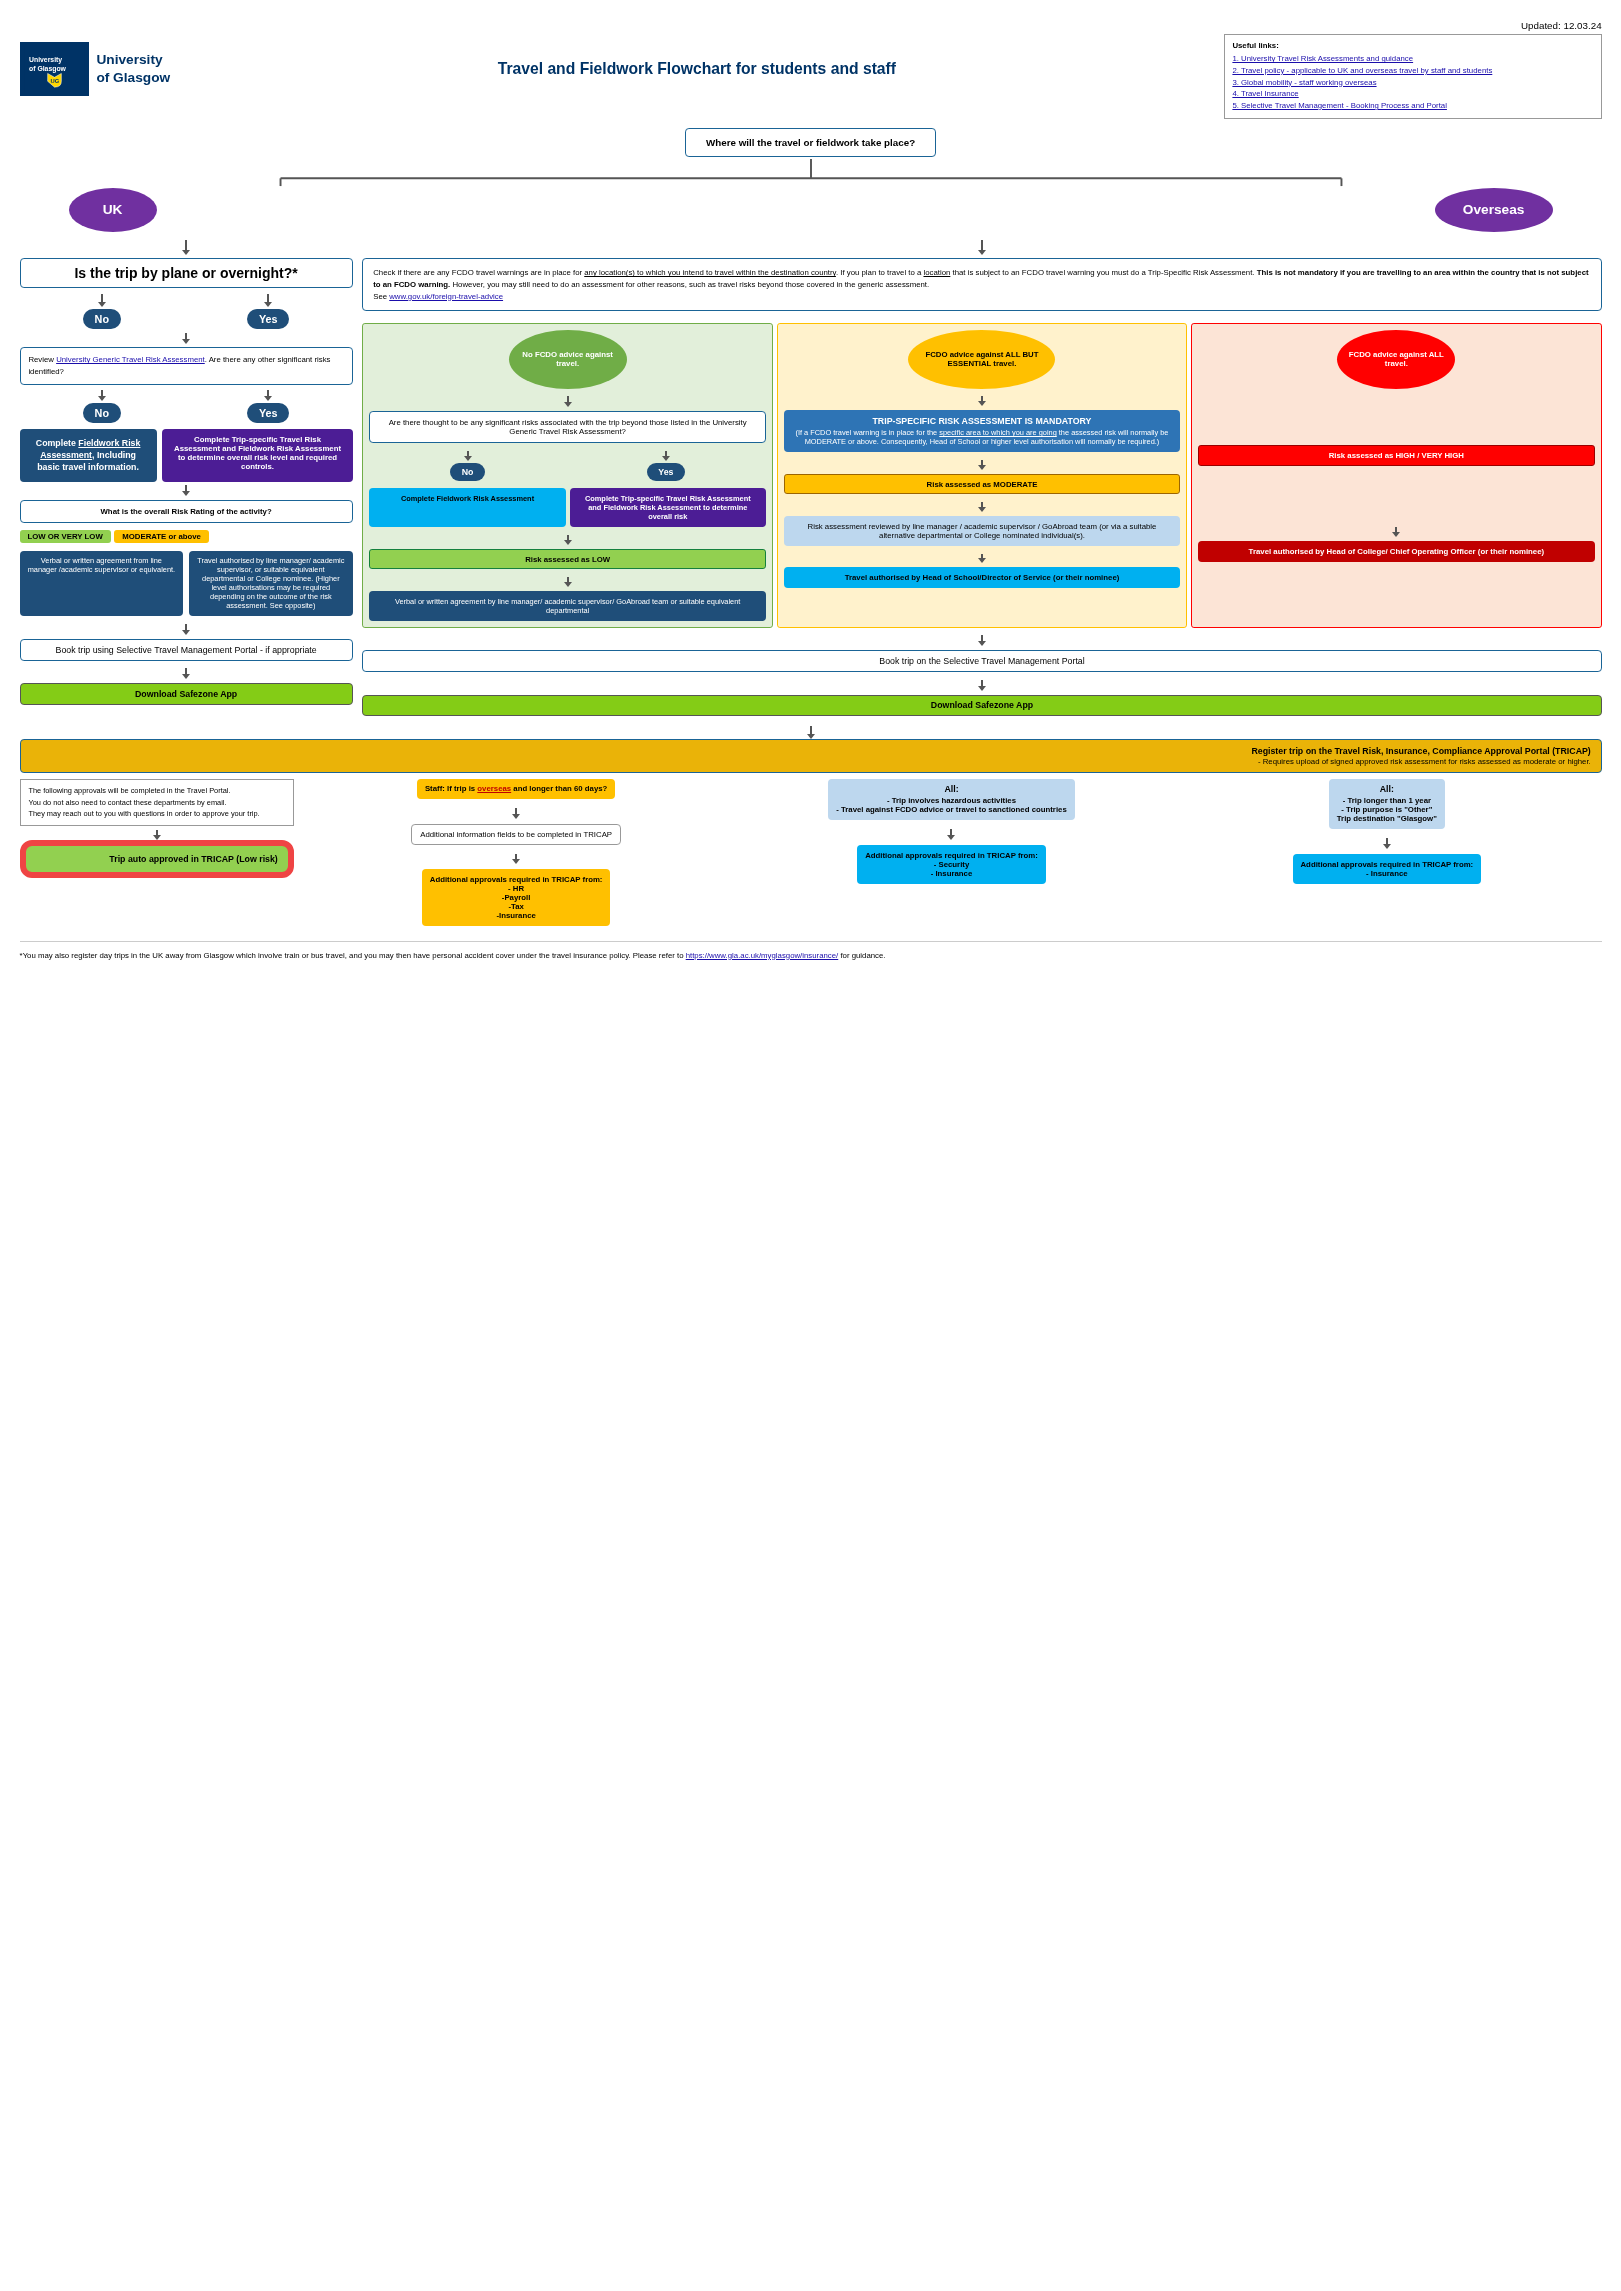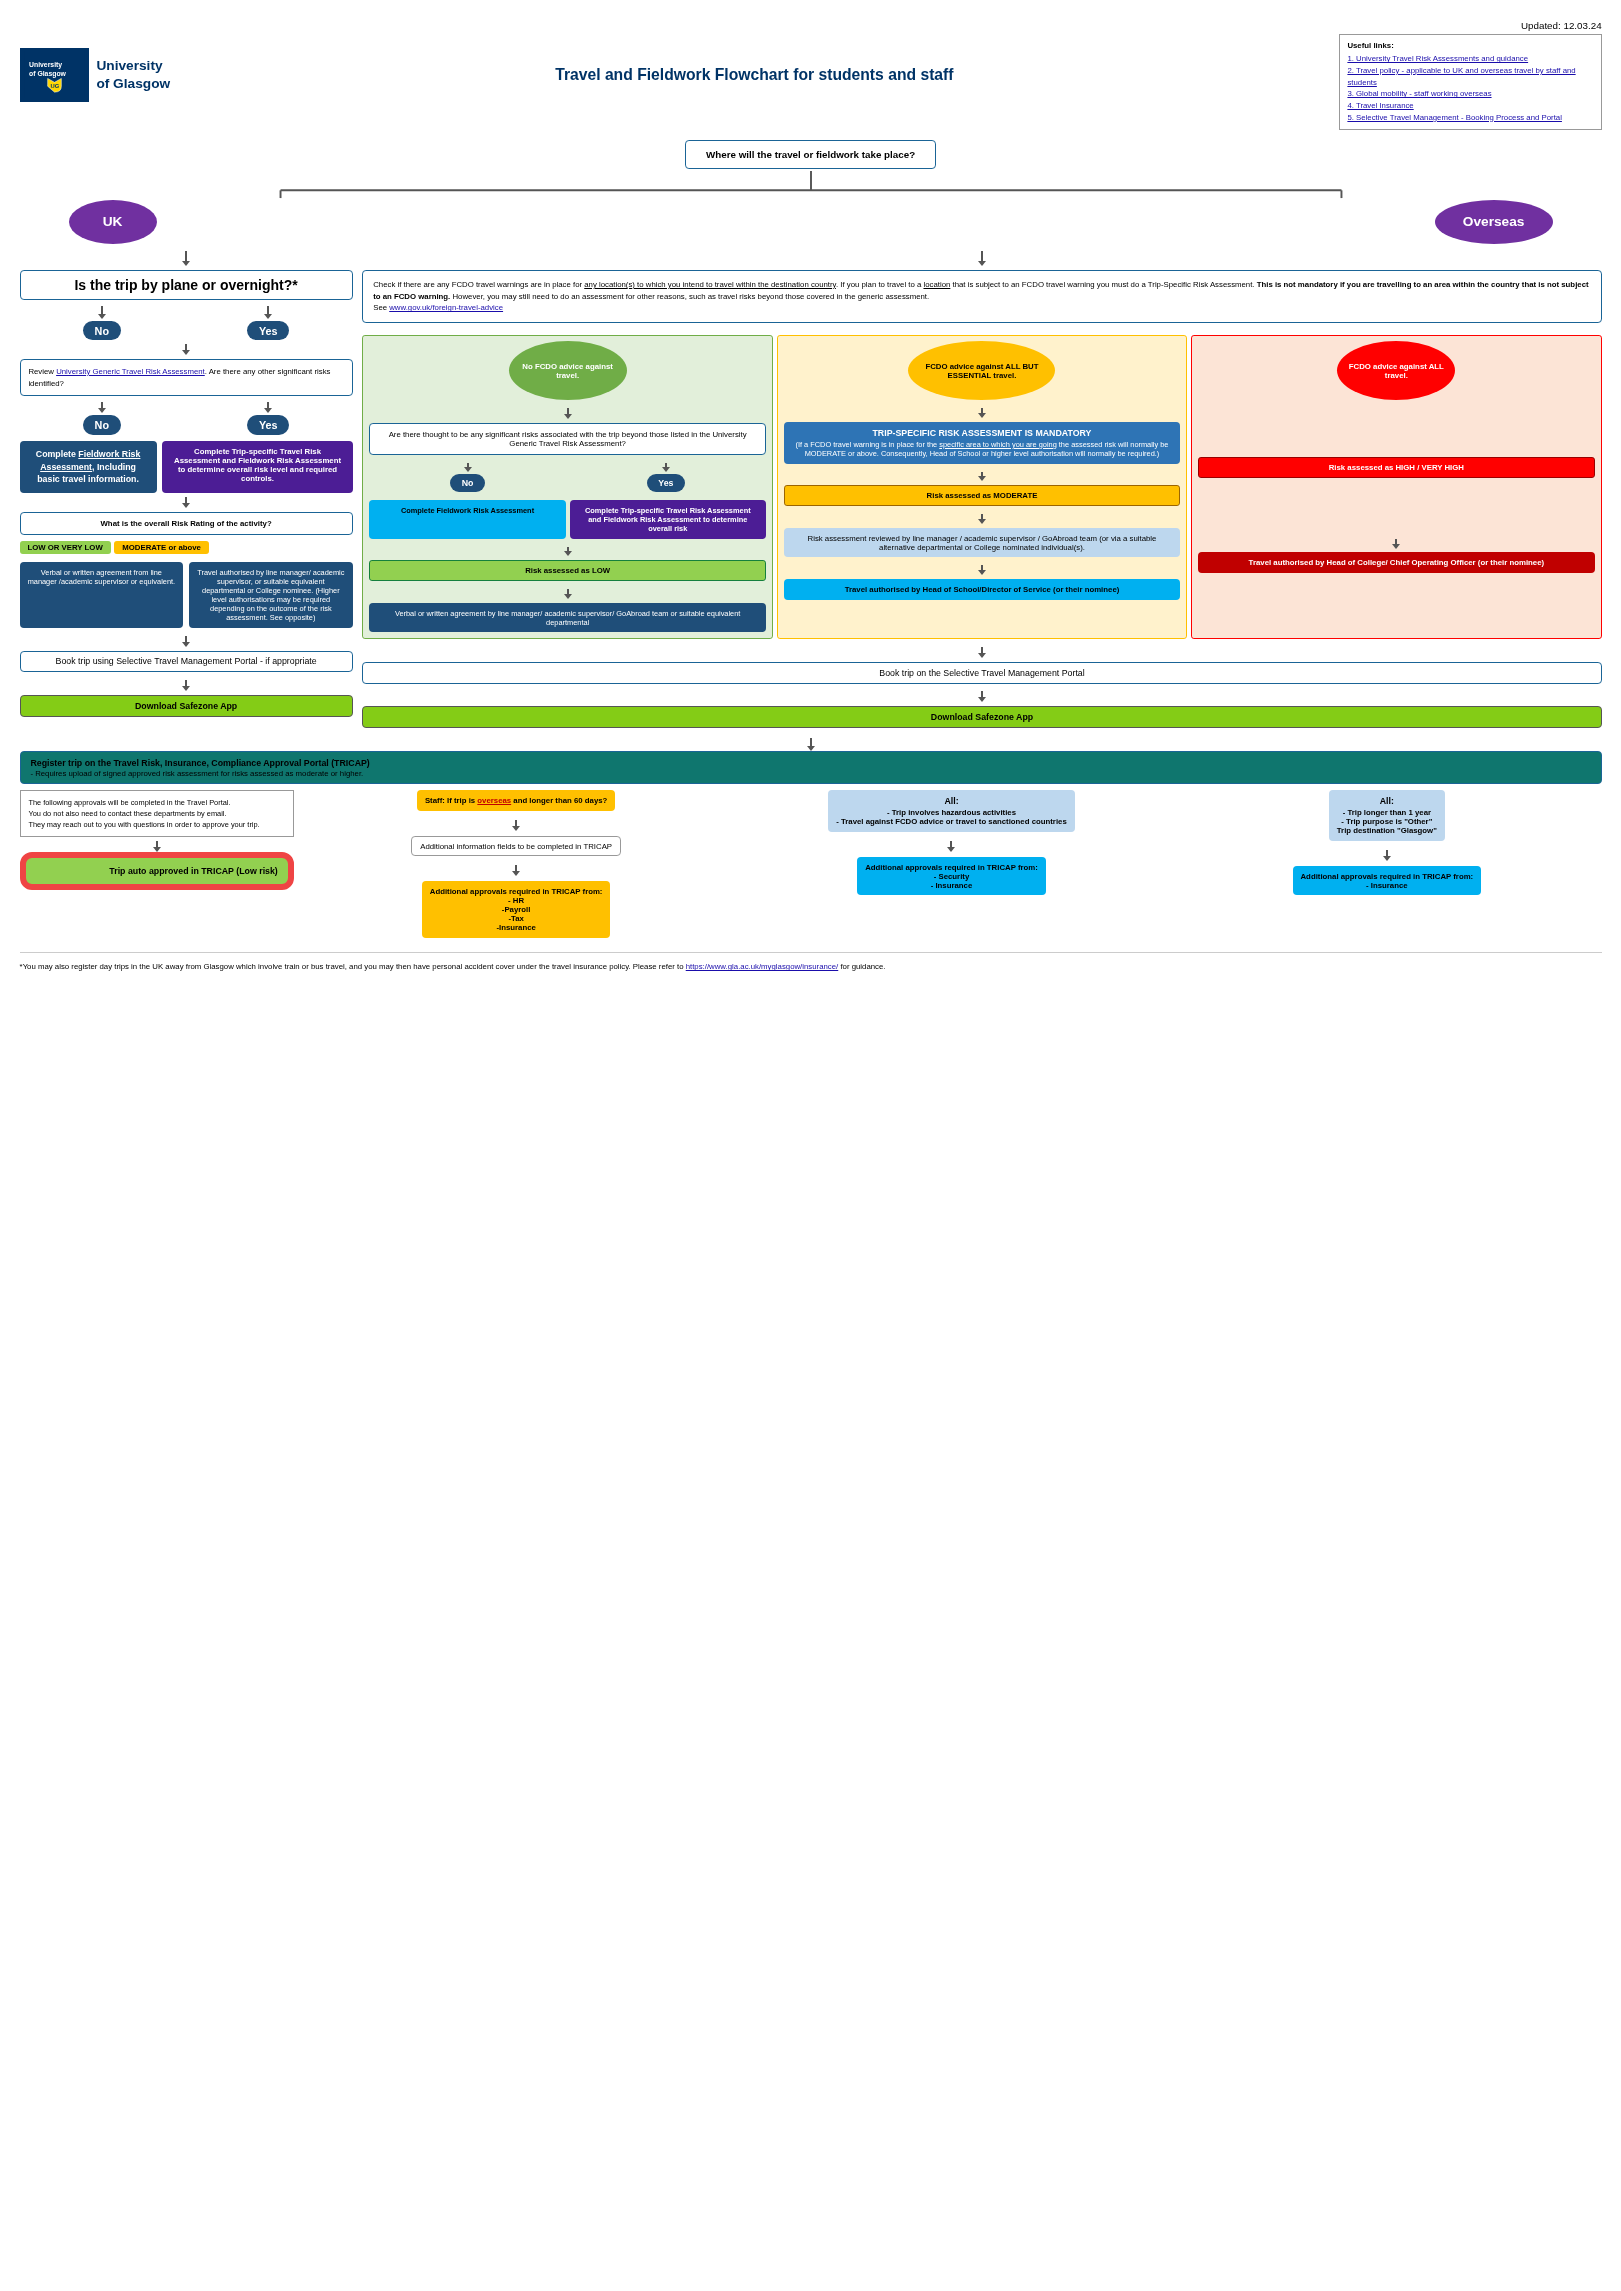--- a/index.html
+++ b/index.html
@@ -53,21 +53,21 @@
       font-weight: bold;
       color: #003366;
     }
     .updated-text {
       font-size: 9.8px;
       color: #000;
     }
     .useful-links-box {
       border: 1px solid #999;
       padding: 5.9px 7.8px;
-      width: 263px;
+      width: 378px;
       font-size: 7.8px;
     }
     .useful-links-box .links-title { font-weight: bold; margin-bottom: 2.9px; }
     .useful-links-box a { color: #1a0dab; text-decoration: underline; display: block; line-height: 1.5; }
 
     
     .flowchart {
       position: relative;
       width: 100%;
     }
@@ -246,22 +246,22 @@
     }
 
     
     .bottom-section {
       margin-top: 9.8px;
     }
     .tricap-box {
       border: 1.5px solid #1a6496;
       border-radius: 3.9px;
       padding: 5.9px 9.8px;
-      background: #0f766e;
-      text-align: left;
+      background: #eab308;
+      text-align: right;
       font-size: 8.8px;
       font-weight: bold;
     }
     .tricap-box .sub { font-weight: normal; font-size: 7.8px; }
 
     .bottom-columns {
       display: flex;
       gap: 7.8px;
       margin-top: 5.9px;
       align-items: flex-start;

